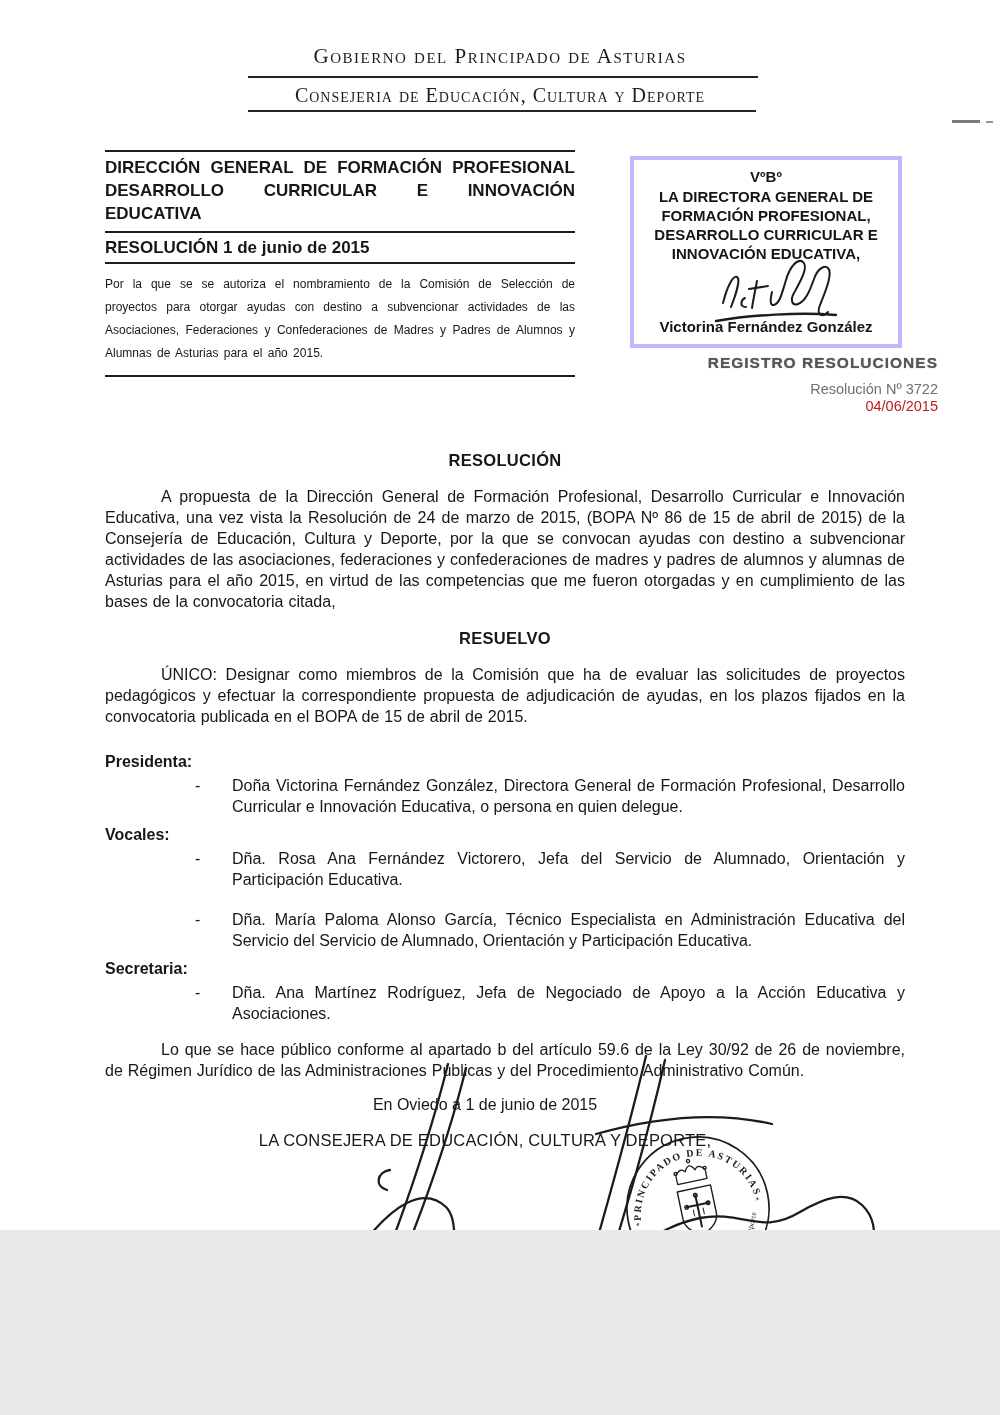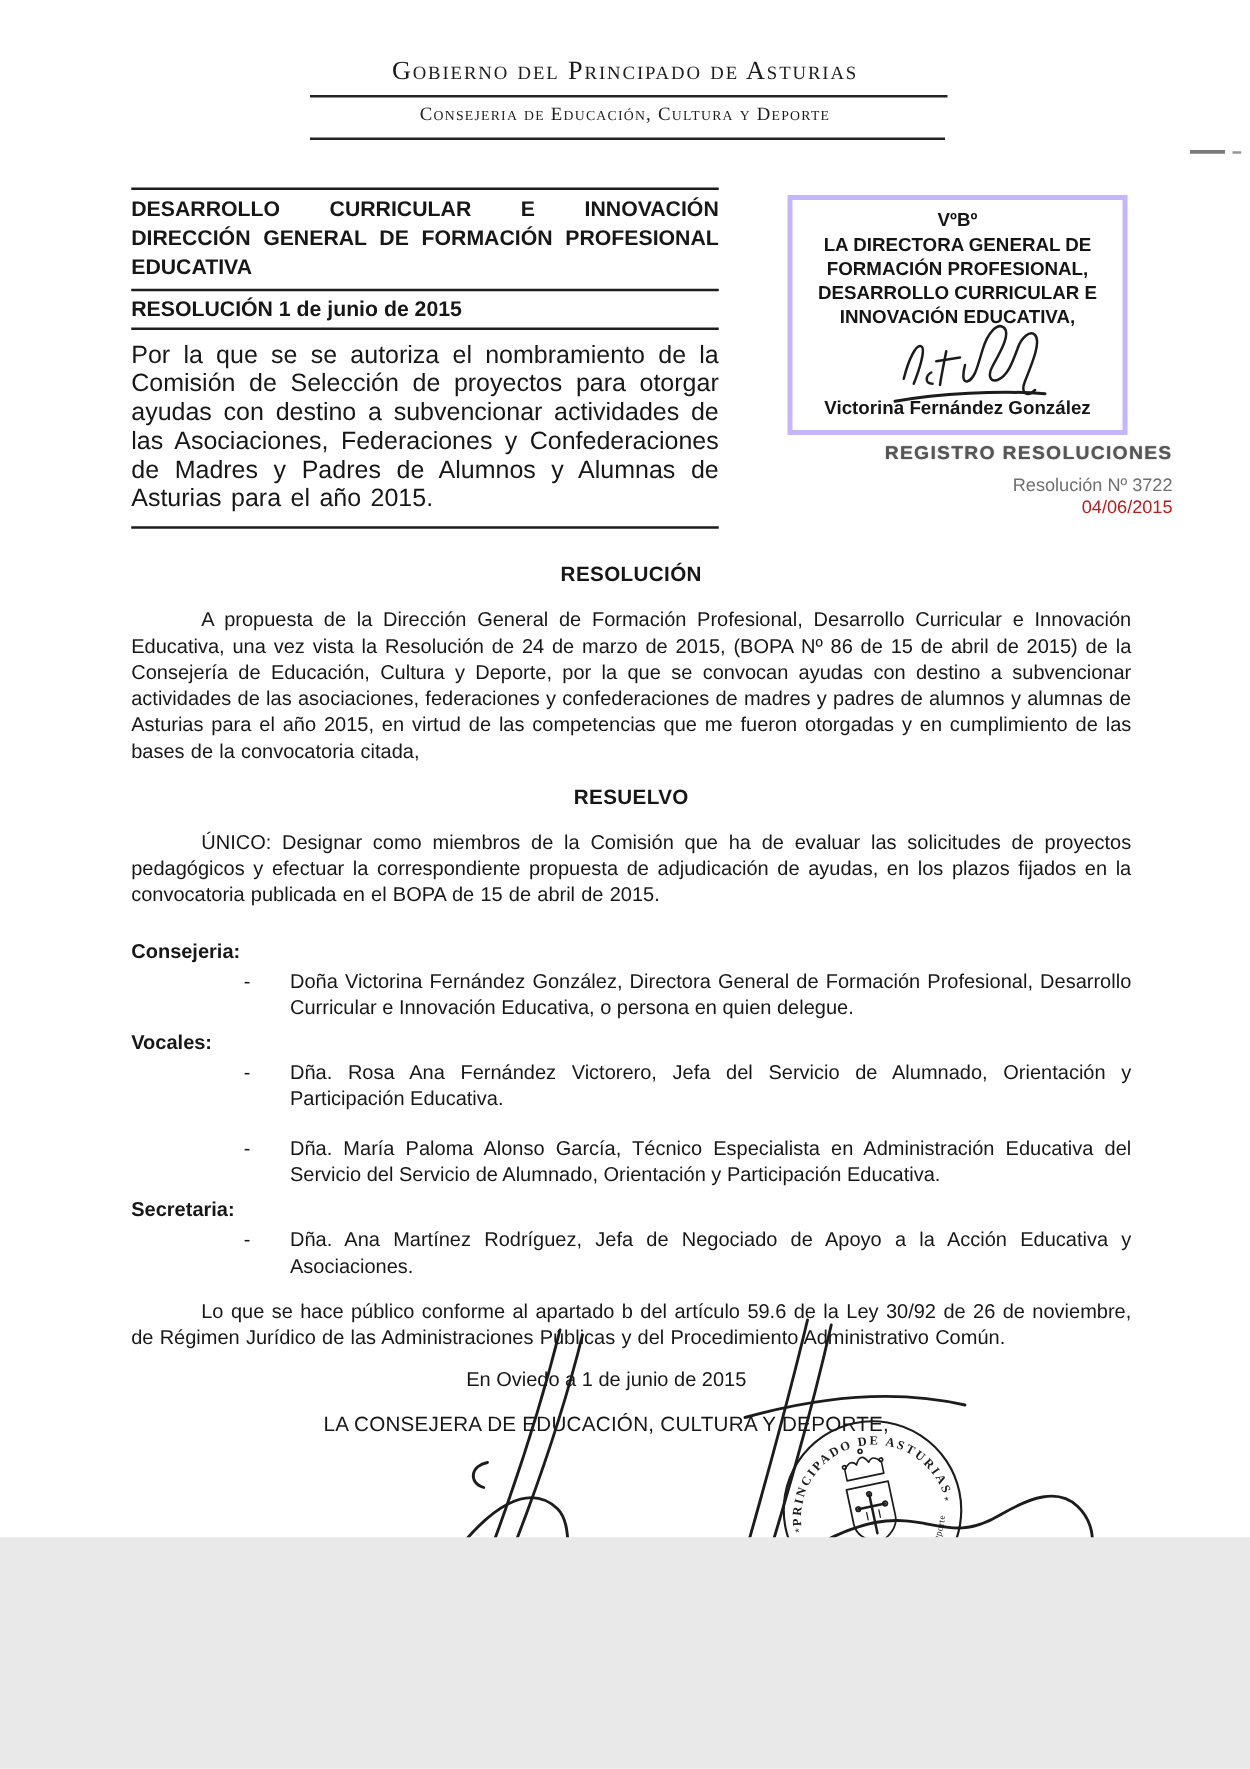--- a/index.html
+++ b/index.html
@@ -11,36 +11,36 @@
   }
   
   .lh-gov{
     position:absolute;left:0;top:44px;width:1000px;text-align:center;
     font-family:"Liberation Serif","DejaVu Serif",serif;
     font-variant:small-caps;font-size:21px;letter-spacing:1.5px;color:#1c1c1c;
   }
   .lh-dept{
     position:absolute;left:0;top:84px;width:1000px;text-align:center;
     font-family:"Liberation Serif","DejaVu Serif",serif;
-    font-variant:small-caps;font-size:15px;letter-spacing:1px;color:#1c1c1c;
+    font-variant:small-caps;font-size:20px;letter-spacing:1px;color:#1c1c1c;
   }
   .lh-rule1{position:absolute;left:248px;top:76px;width:510px;border-top:2px solid #242424;}
   .lh-rule2{position:absolute;left:248px;top:110px;width:508px;border-top:2px solid #242424;}
   .corner-dash{position:absolute;left:952px;top:120px;width:28px;height:3px;background:#4d4d4d;opacity:.75;}
   .corner-dot{position:absolute;left:986px;top:121px;width:7px;height:2px;background:#6a6a6a;opacity:.7;}
 
   
   .issuer{position:absolute;left:105px;top:150px;width:470px;}
   .rule{border-top:2px solid #1d1d1d;height:0;}
   .issuer .title{margin-top:4px;font-weight:bold;font-size:17px;line-height:23px;}
   .jline{text-align:justify;text-align-last:justify;}
   .issuer .service{margin-top:0;font-weight:bold;font-size:17px;line-height:23px;}
   .issuer .rule2{margin-top:6px;}
   .issuer .resline{padding:5px 0 4px 0;font-weight:bold;font-size:17px;}
-  .issuer .summary{margin:9px 0 10px 0;font-size:20px;line-height:23px;text-align:justify;word-spacing:2px;}
+  .issuer .summary{margin:9px 0 10px 0;font-size:12px;line-height:23px;text-align:justify;word-spacing:2px;}
 
   
   .vbox{
     position:absolute;left:630px;top:156px;width:272px;height:192px;
     border:4px solid #c4b5fd;text-align:center;padding-top:7px;box-sizing:border-box;
     font-size:15px;line-height:19px;color:#151515;font-weight:bold;
   }
   .vbox .vobo{margin-bottom:1px;}
   .vbox .signer{position:absolute;left:0;bottom:8px;width:100%;font-size:15px;}
 
@@ -85,22 +85,22 @@
   <div class="lh-gov">Gobierno del Principado de Asturias</div>
   <div class="lh-rule1"></div>
   <div class="lh-dept">Consejeria de Educación, Cultura y Deporte</div>
   <div class="lh-rule2"></div>
   <div class="corner-dash"></div>
   <div class="corner-dot"></div>
 
   <section class="issuer">
     <div class="rule"></div>
     <div class="title">
+      <div class="jline">DIRECCIÓN GENERAL DE FORMACIÓN PROFESIONAL</div>
       <div class="jline">DESARROLLO CURRICULAR E INNOVACIÓN</div>
-      <div class="jline">DIRECCIÓN GENERAL DE FORMACIÓN PROFESIONAL</div>
       <div>EDUCATIVA</div>
     </div>
     <div class="rule rule2"></div>
     <div class="resline">RESOLUCIÓN 1 de junio de 2015</div>
     <div class="rule"></div>
     <p class="summary">Por la que se se autoriza el nombramiento de la Comisión de Selección de proyectos para otorgar ayudas con destino a subvencionar actividades de las Asociaciones, Federaciones y Confederaciones de Madres y Padres de Alumnos y Alumnas de Asturias para el año 2015.</p>
     <div class="rule"></div>
   </section>
 
   <div class="vbox">
@@ -118,21 +118,21 @@
     <div class="rdate">04/06/2015</div>
   </div>
 
   <div class="content">
     <h2>RESOLUCIÓN</h2>
     <p>A propuesta de la Dirección General de Formación Profesional, Desarrollo Curricular e Innovación Educativa, una vez vista la Resolución de 24 de marzo de 2015, (BOPA Nº 86 de 15 de abril de 2015) de la Consejería de Educación, Cultura y Deporte, por la que se convocan ayudas con destino a subvencionar actividades de las asociaciones, federaciones y confederaciones de madres y padres de alumnos y alumnas de Asturias para el año 2015, en virtud de las competencias que me fueron otorgadas y en cumplimiento de las bases de la convocatoria citada,</p>
     <h2 class="h2b">RESUELVO</h2>
     <p>ÚNICO: Designar como miembros de la Comisión que ha de evaluar las solicitudes de proyectos pedagógicos y efectuar la correspondiente propuesta de adjudicación de ayudas, en los plazos fijados en la convocatoria publicada en el BOPA de 15 de abril de 2015.</p>
 
     <div class="roles">
-      <div class="role-label" style="margin-top:0">Consejeria:</div>
+      <div class="role-label" style="margin-top:0">Presidenta:</div>
       <div class="member">
         <span class="dash">-</span>
         <span>Doña Victorina Fernández González, Directora General de Formación Profesional, Desarrollo Curricular e Innovación Educativa, o persona en quien delegue.</span>
       </div>
 
       <div class="role-label">Vocales:</div>
       <div class="member">
         <span class="dash">-</span>
         <span>Dña. Rosa Ana Fernández Victorero, Jefa del Servicio de Alumnado, Orientación y Participación Educativa.</span>
       </div>

